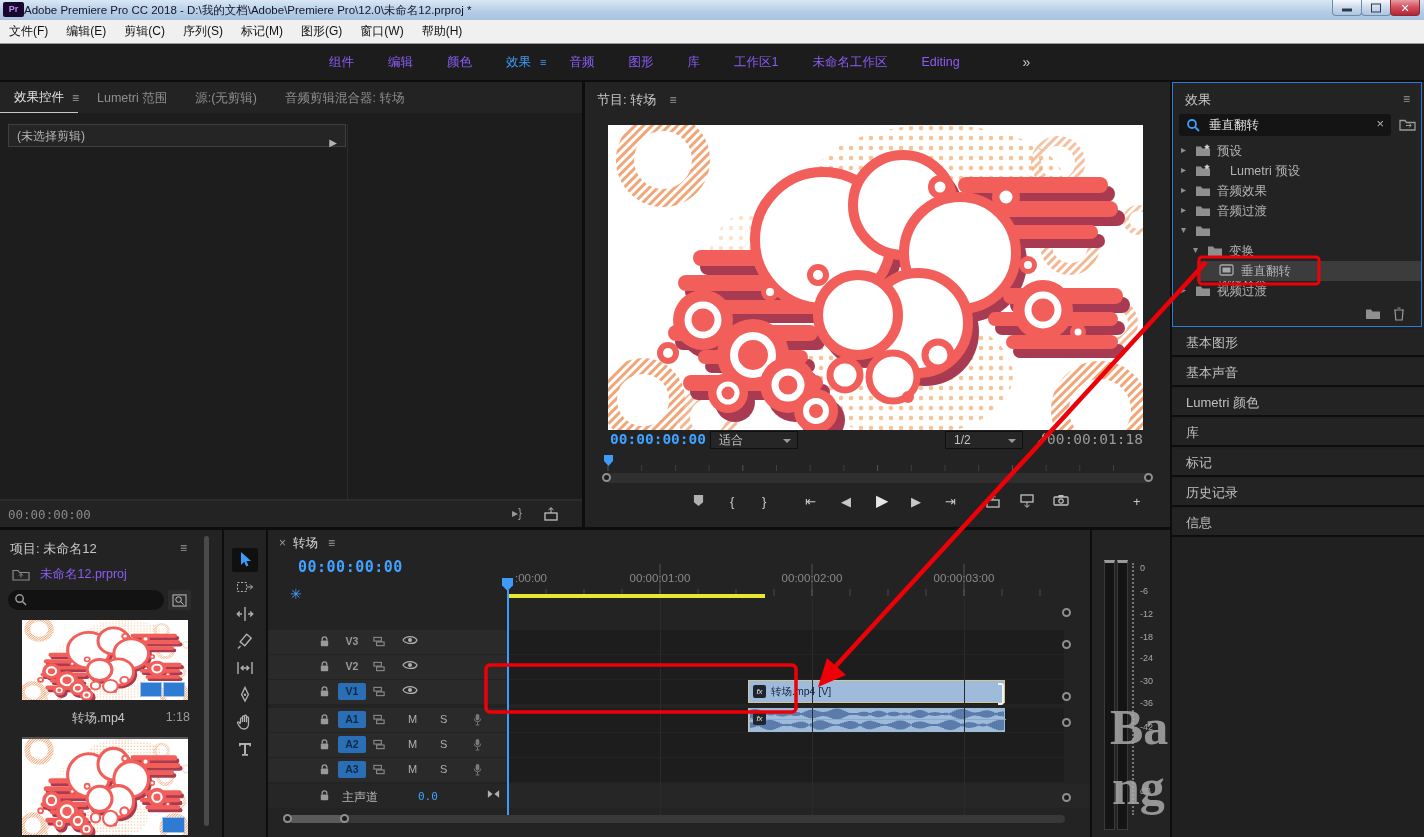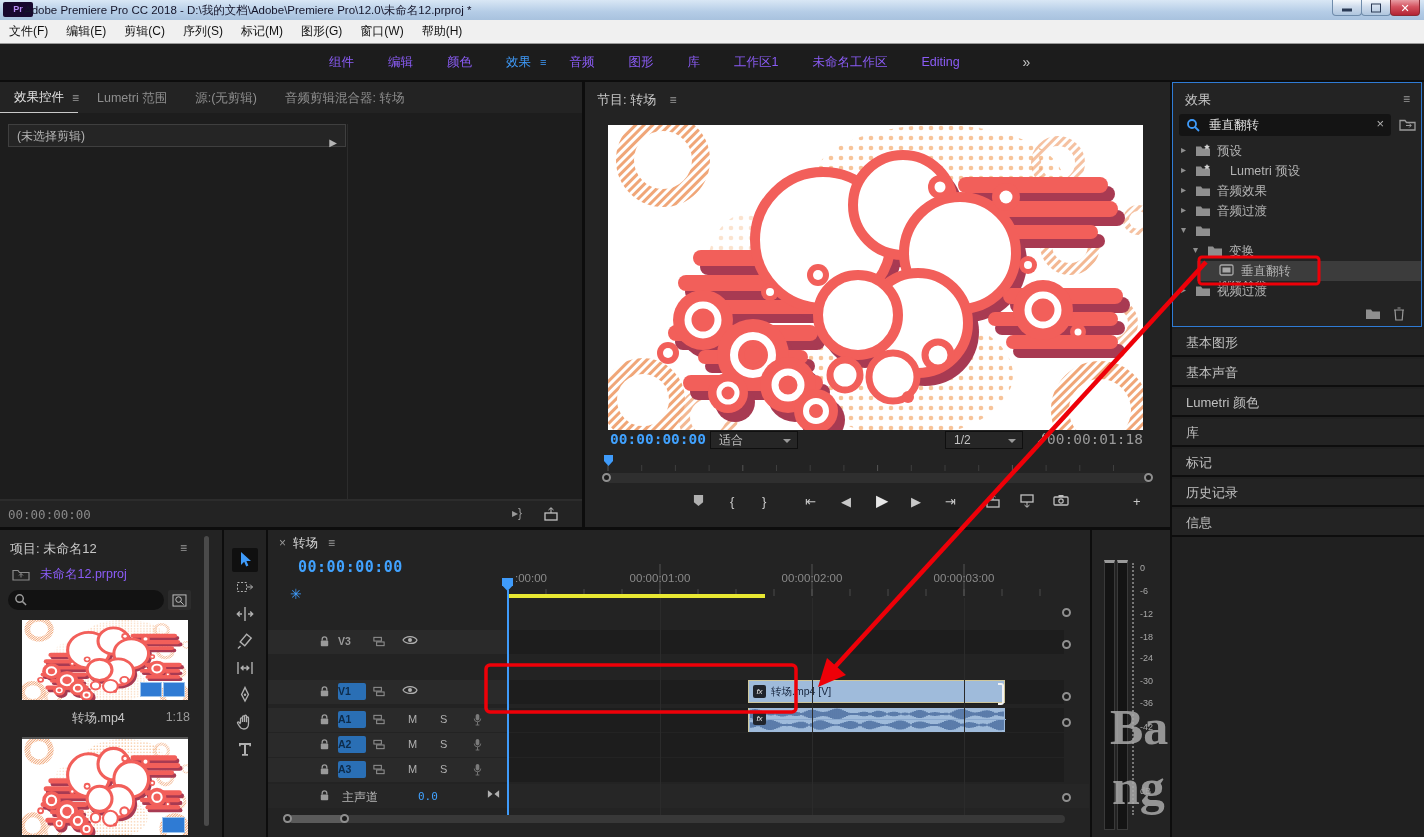--- a/index.html
+++ b/index.html
@@ -5,21 +5,21 @@
   html,body{margin:0;padding:0;background:#0d0d0d;}
   #app{position:relative;width:1424px;height:837px;background:#0d0d0d;overflow:hidden;
        font-family:"Liberation Sans","DejaVu Sans",sans-serif;font-size:12px;color:#c8c8c8;
        -webkit-font-smoothing:antialiased;}
   .abs{position:absolute;}
   .mono{font-family:"DejaVu Sans Mono","Liberation Mono",monospace;}
   .panel{position:absolute;background:#232323;overflow:hidden;}
   .ic svg{display:block;}
   
   #titlebar{left:0;top:0;width:1424px;height:20px;background:linear-gradient(#d9e7f5,#b4cce6 60%,#a8c2de);border-bottom:1px solid #7e9cbc;}
-  #pr-logo{left:3px;top:2px;width:30px;height:15px;background:#18082e;color:#b98ef5;font-size:9px;font-weight:bold;text-align:center;line-height:15px;border-radius:2px;}
+  #pr-logo{left:3px;top:2px;width:21px;height:15px;background:#18082e;color:#b98ef5;font-size:9px;font-weight:bold;text-align:center;line-height:15px;border-radius:2px;}
   #win-title{left:24px;top:3px;color:#15152a;font-size:11.5px;white-space:nowrap;}
   .winbtn{top:0;width:28px;height:15px;border:1px solid #6f8cab;border-top:none;border-radius:0 0 4px 4px;background:linear-gradient(#f4f8fc,#cfdcec 45%,#b0c6de);}
   #btn-close{background:linear-gradient(#e89da4,#d4525f 45%,#b32434);border-color:#8c2a33;}
   .winglyph{position:absolute;left:50%;top:50%;transform:translate(-50%,-50%);}
   
   #menubar{left:0;top:20px;width:1424px;height:23px;background:#f0f0f0;border-bottom:1px solid #9a9a9a;display:flex;align-items:center;}
   .menu-item{color:#111;padding:0 9px;font-size:12px;}
   
   #wsbar{left:0;top:44px;width:1424px;height:36px;background:#1c1c1c;display:flex;align-items:center;}
   #ws-tabs{display:flex;margin-left:312px;align-items:center;}
@@ -90,21 +90,21 @@
   #tl-tab{position:absolute;left:0;top:0;height:26px;display:flex;align-items:center;}
   #tl-tc{position:absolute;left:30px;top:28px;color:#41a2ff;font-size:15px;font-weight:bold;letter-spacing:.5px;}
   #tl-icons{position:absolute;left:0;top:55px;width:240px;height:20px;}
   #tl-ruler{position:absolute;left:240px;top:26px;width:582px;height:40px;}
   .ruler-lbl{position:absolute;top:16px;transform:translateX(-50%);color:#8a8a8a;font-size:11.5px;white-space:nowrap;}
   #tl-workarea{position:absolute;left:240px;top:64px;width:257px;height:4px;background:#e8e832;}
   #tl-rows{position:absolute;left:0;top:0;width:822px;height:307px;}
   .trow{position:absolute;left:0;width:822px;height:24px;}
   .trow .head{position:absolute;left:0;top:0;width:239px;height:24px;background:#2a2a2a;}
   .trow .body{position:absolute;left:240px;top:0;width:556px;height:24px;background:#1d1d1d;}
-  .tbadge{position:absolute;top:3px;width:28px;height:17px;border-radius:2px;font-size:10.5px;font-weight:bold;text-align:left;line-height:17px;}
+  .tbadge{position:absolute;top:3px;width:28px;height:17px;border-radius:2px;font-size:10.5px;font-weight:bold;text-align:center;line-height:17px;}
   .tbadge.on{background:#2a6fb5;color:#0d2b4a;}
   .tbadge.off{color:#9a9a9a;}
   .thico{position:absolute;top:5px;}
   .ms{position:absolute;top:5px;color:#b0b0b0;font-size:11px;}
   #clip-v{position:absolute;left:240px;top:0;width:257px;height:23px;background:#9fbbdb;border:1px solid #cfc79b;box-sizing:border-box;}
   #clip-a{position:absolute;left:240px;top:0;width:257px;height:24px;background:#9fbbdb;border-left:1px solid #cfc79b;box-sizing:border-box;}
   .fxb{position:absolute;left:4px;top:4px;width:13px;height:13px;background:#20242c;border-radius:2px;color:#e8e8e8;font-size:8px;font-style:italic;text-align:center;line-height:13px;}
   #clip-v .cname{position:absolute;left:22px;top:4px;color:#17263f;font-size:10.5px;white-space:nowrap;}
   .endbr{position:absolute;right:0px;top:2px;width:4px;height:18px;border:2px solid #f2f2f2;border-left:none;border-radius:0 3px 3px 0;}
   #tl-bscroll{position:absolute;left:15px;top:285px;width:782px;height:8px;background:#383838;border-radius:4px;}
@@ -672,20 +672,44 @@
             </span>
             <span class="thico ic abs" style="left: 134px;">
               <svg width="16" height="10" viewBox="0 0 16 10">
                 <path d="M1 5c2.8-4.6 11.2-4.6 14 0C13.8 9.6 3.8 9.6 1 5z" fill="none" stroke="#b0b0b0" stroke-width="1.2"></path>
                 <circle cx="8" cy="5" r="2" fill="#b0b0b0"></circle>
               </svg>
             </span>
           </div>
           <div class="body"></div>
         </div>
+        <div class="trow" style="top: 125px;">
+          <div class="head">
+            <span class="thico ic abs" style="left: 50px;">
+              <svg width="13" height="13" viewBox="0 0 14 14">
+                <rect x="3" y="6" width="8" height="6" rx="1" fill="#9a9a9a"></rect>
+                <path d="M4.5 6V4.5a2.5 2.5 0 015 0V6" fill="none" stroke="#9a9a9a" stroke-width="1.4"></path>
+              </svg>
+            </span>
+            <span class="tbadge abs off" style="left: 70px;">V2</span>
+            <span class="thico ic abs" style="left: 104px;">
+              <svg width="14" height="13" viewBox="0 0 14 14" fill="none" stroke="#9a9a9a">
+                <rect x="1.5" y="2.5" width="8" height="4"></rect>
+                <rect x="4.5" y="7.5" width="8" height="4"></rect>
+              </svg>
+            </span>
+            <span class="thico ic abs" style="left: 134px;">
+              <svg width="16" height="10" viewBox="0 0 16 10">
+                <path d="M1 5c2.8-4.6 11.2-4.6 14 0C13.8 9.6 3.8 9.6 1 5z" fill="none" stroke="#b0b0b0" stroke-width="1.2"></path>
+                <circle cx="8" cy="5" r="2" fill="#b0b0b0"></circle>
+              </svg>
+            </span>
+          </div>
+          <div class="body"></div>
+        </div>
         <div class="trow" style="top: 150px;">
           <div class="head">
             <span class="thico ic abs" style="left: 50px;">
               <svg width="13" height="13" viewBox="0 0 14 14">
                 <rect x="3" y="6" width="8" height="6" rx="1" fill="#9a9a9a"></rect>
                 <path d="M4.5 6V4.5a2.5 2.5 0 015 0V6" fill="none" stroke="#9a9a9a" stroke-width="1.4"></path>
               </svg>
             </span>
             <span class="tbadge abs on" style="left: 70px;">V1</span>
             <span class="thico ic abs" style="left: 104px;">

